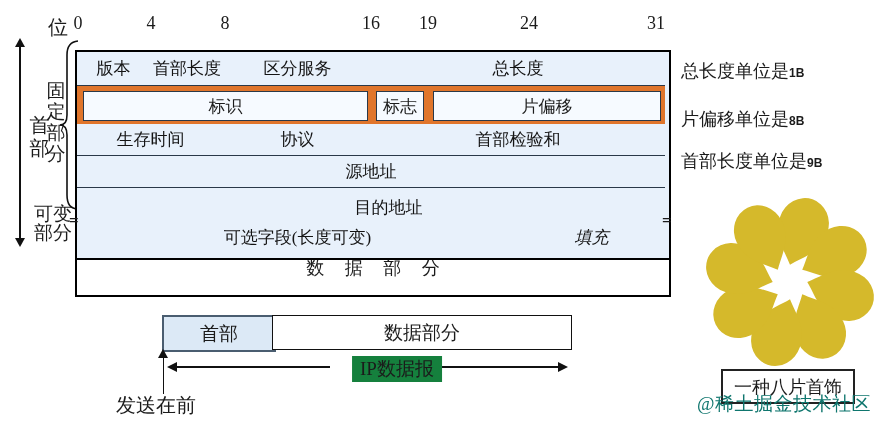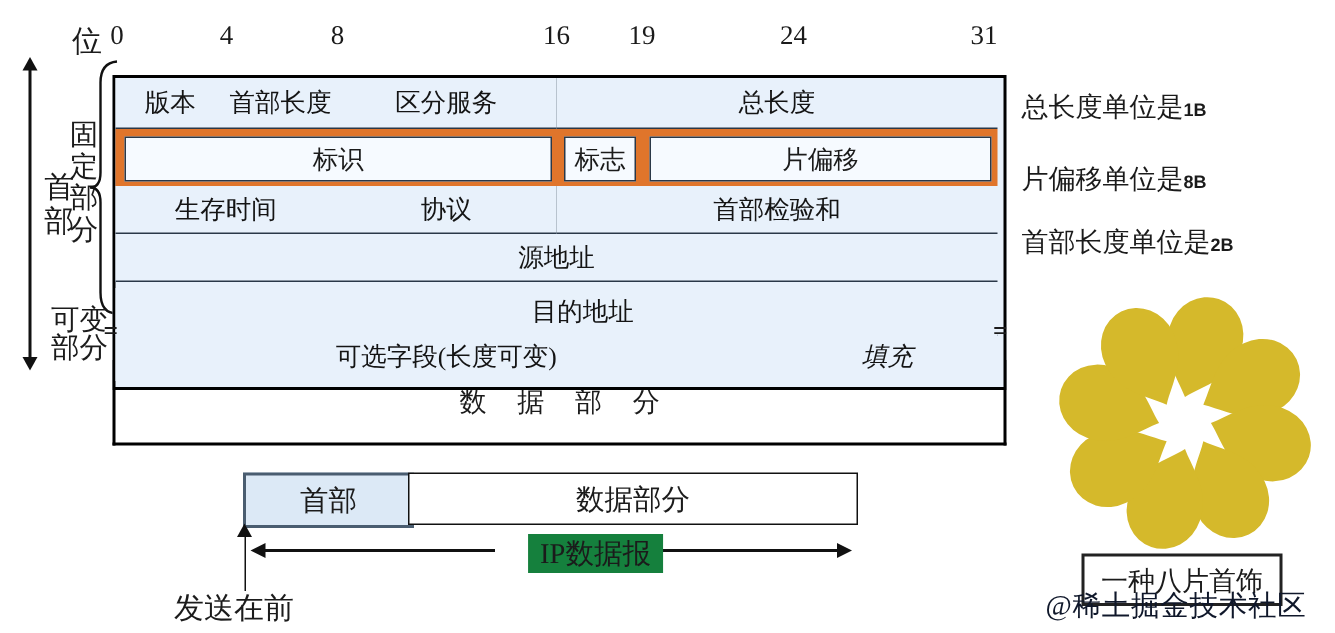--- a/index.html
+++ b/index.html
@@ -63,21 +63,21 @@
   .hline { position:absolute; height:1.6px; background:#111; }
   #ip-span-label { position:absolute; left:368px; top:356px; transform:translateX(-50%); font-size:19px; background:#15803d; padding:0 8px;margin-left:29px; }
 
   
   #caption-box {
     position:absolute; left:721px; top:369px; width:130px; height:31px;
     border:2px solid #222; background:#fff; z-index:4;
     display:flex; align-items:center; justify-content:center; font-size:18px;
   }
   #watermark {
-    position:absolute; left:697px; top:391px; font-size:19px; color:#0f172a;
+    position:absolute; left:697px; top:391px; font-size:19px; color:#0f766e;
     z-index:5; white-space:nowrap; letter-spacing:0.5px;
   }
 </style>
 </head>
 <body>
 
 <div id="stage">
 
   <div class="abs ruler-unit" style="left:48px; top:14px;">位</div>
   <div class="abs tick" style="left:78px;  top:13px;">0</div>
@@ -128,21 +128,21 @@
 
   <div id="data-row">数 据 部 分</div>
 
   <div class="note" style="top:59px;">
     <span>总长度单位是</span><b>1B</b>
   </div>
   <div class="note" style="top:107px;">
     <span>片偏移单位是</span><b>8B</b>
   </div>
   <div class="note" style="top:149px;">
-    <span>首部长度单位是</span><b>2B</b>
+    <span>首部长度单位是</span><b>9B</b>
   </div>
 
   <div id="strip-header">首部</div>
   <div id="strip-data">数据部分</div>
 
   <div class="tri-left" style="left:167px; top:362px;"></div>
   <div class="hline abs" style="left:176px; top:366px; width:154px;"></div>
   <div class="hline abs" style="left:408px; top:366px; width:152px;"></div>
   <div class="tri-right" style="left:558px; top:362px;"></div>
   <div id="ip-span-label">IP数据报</div>

